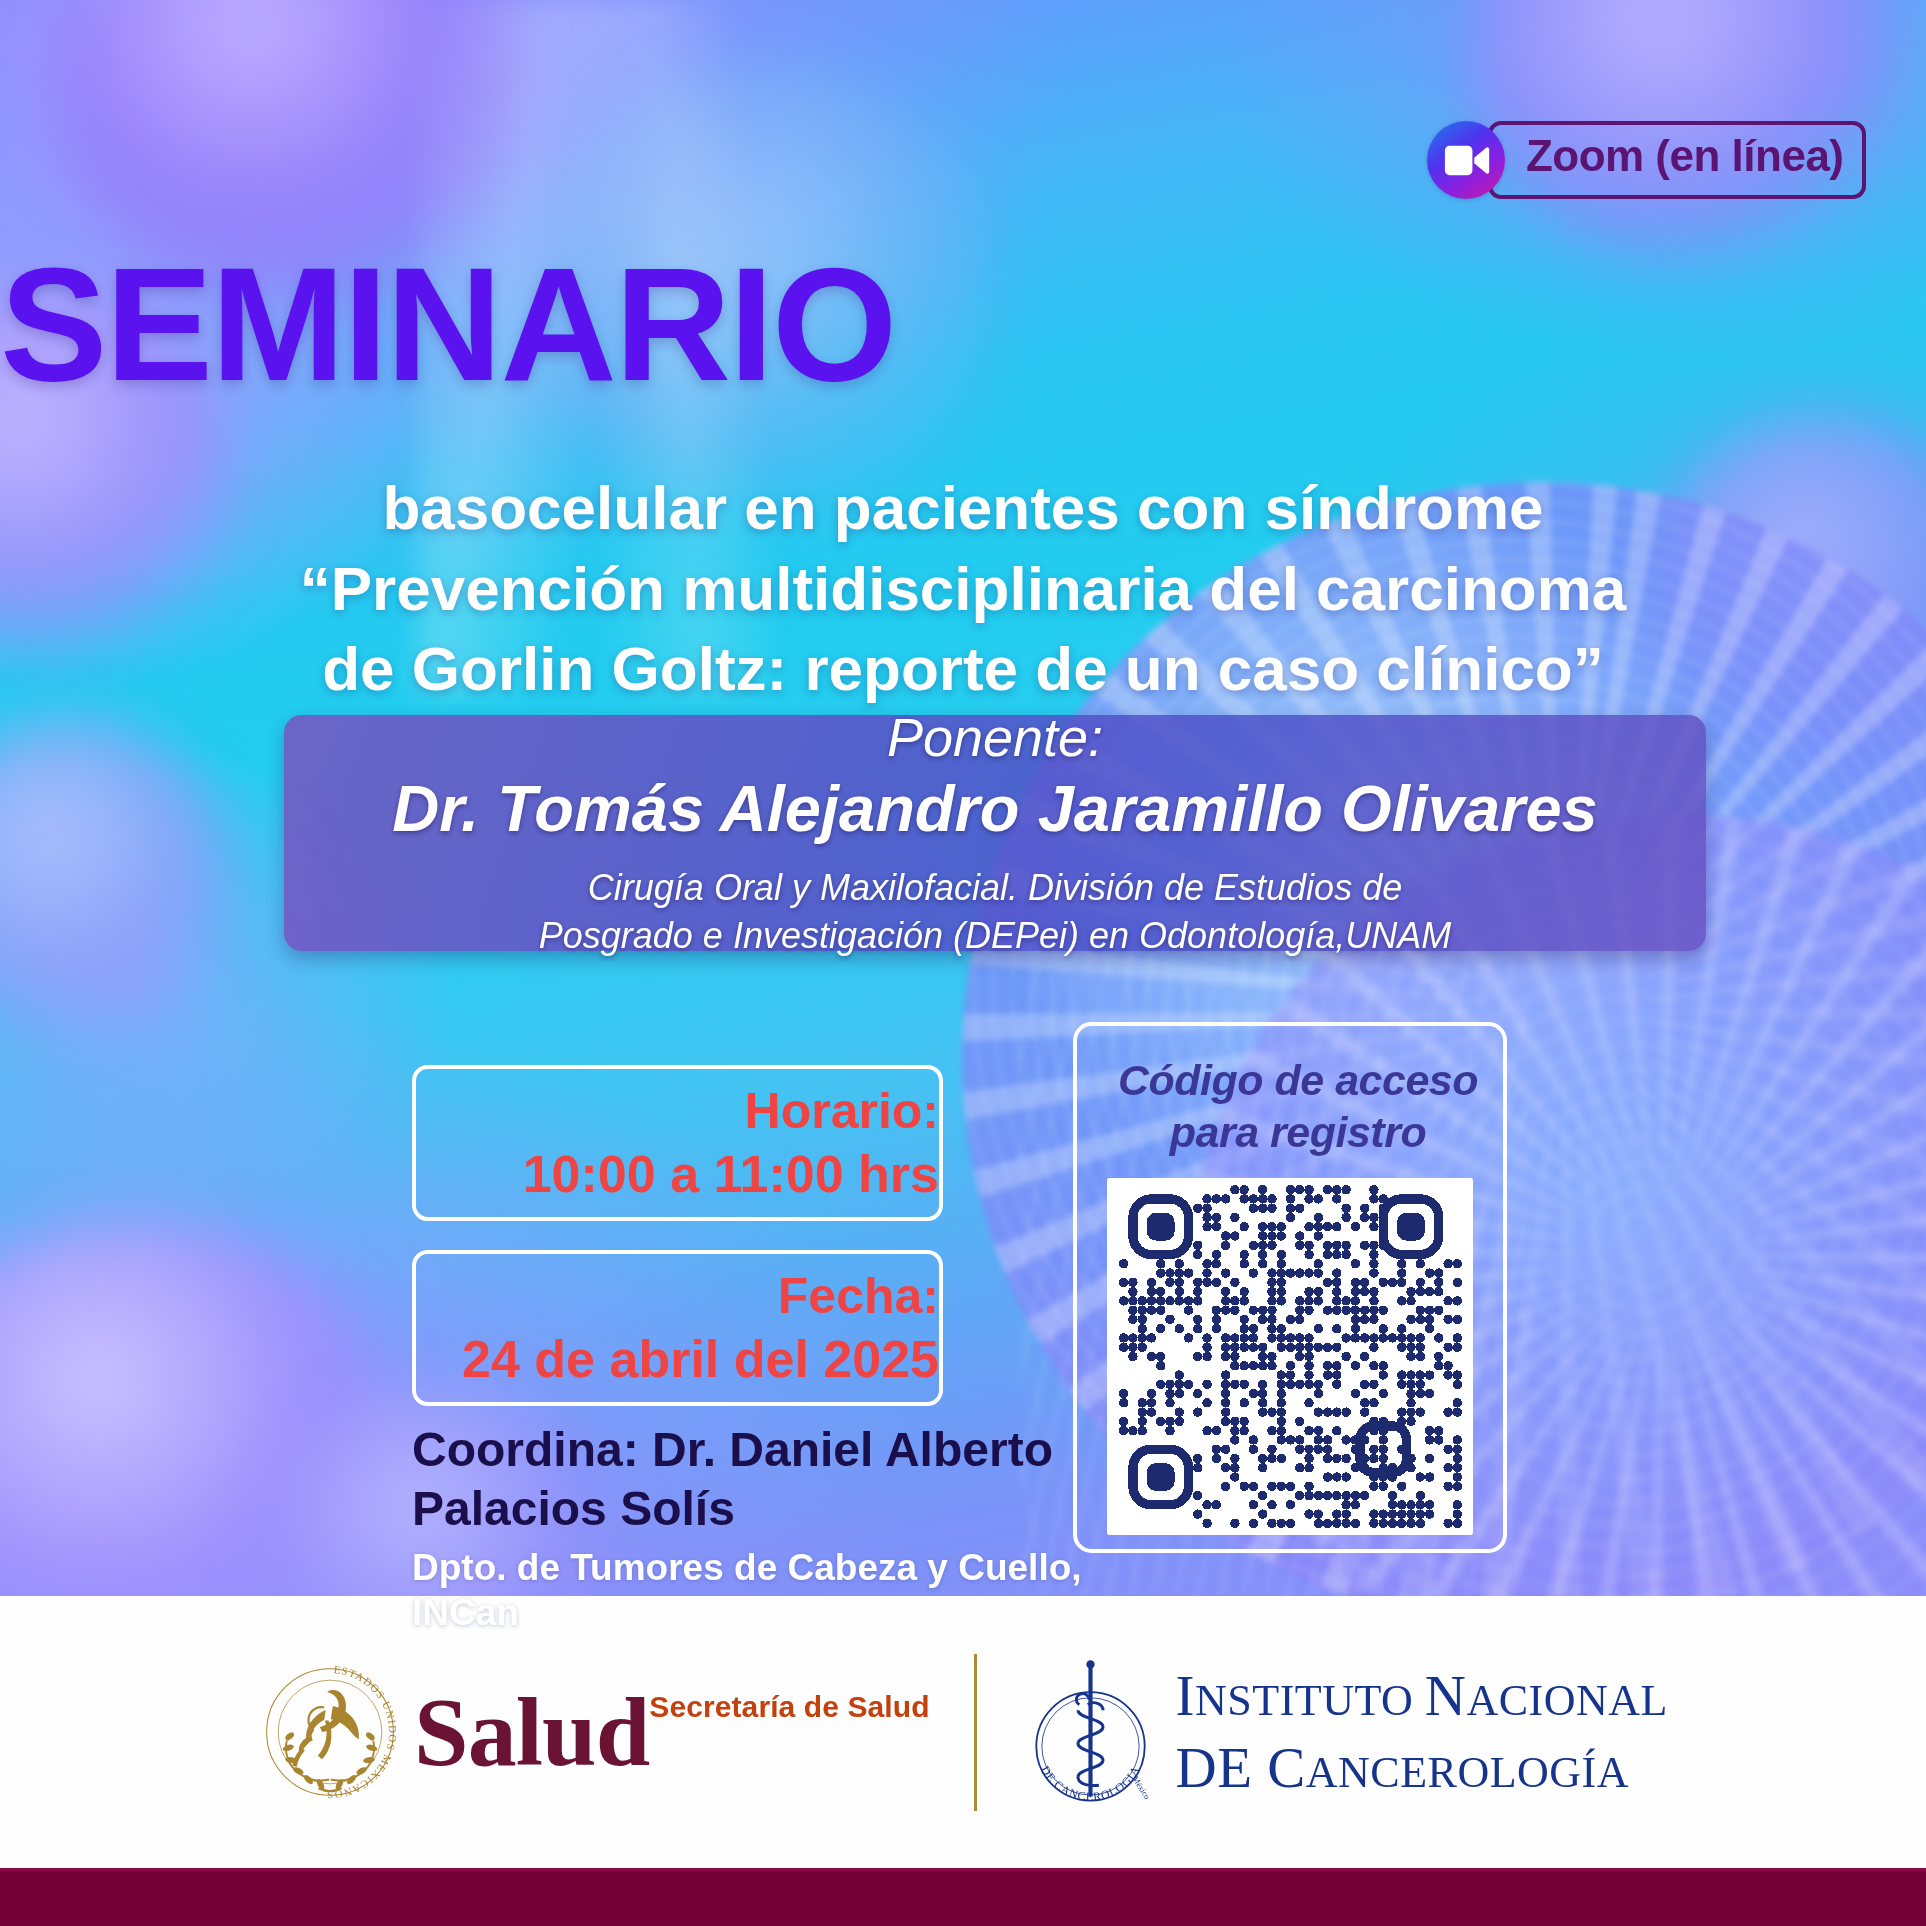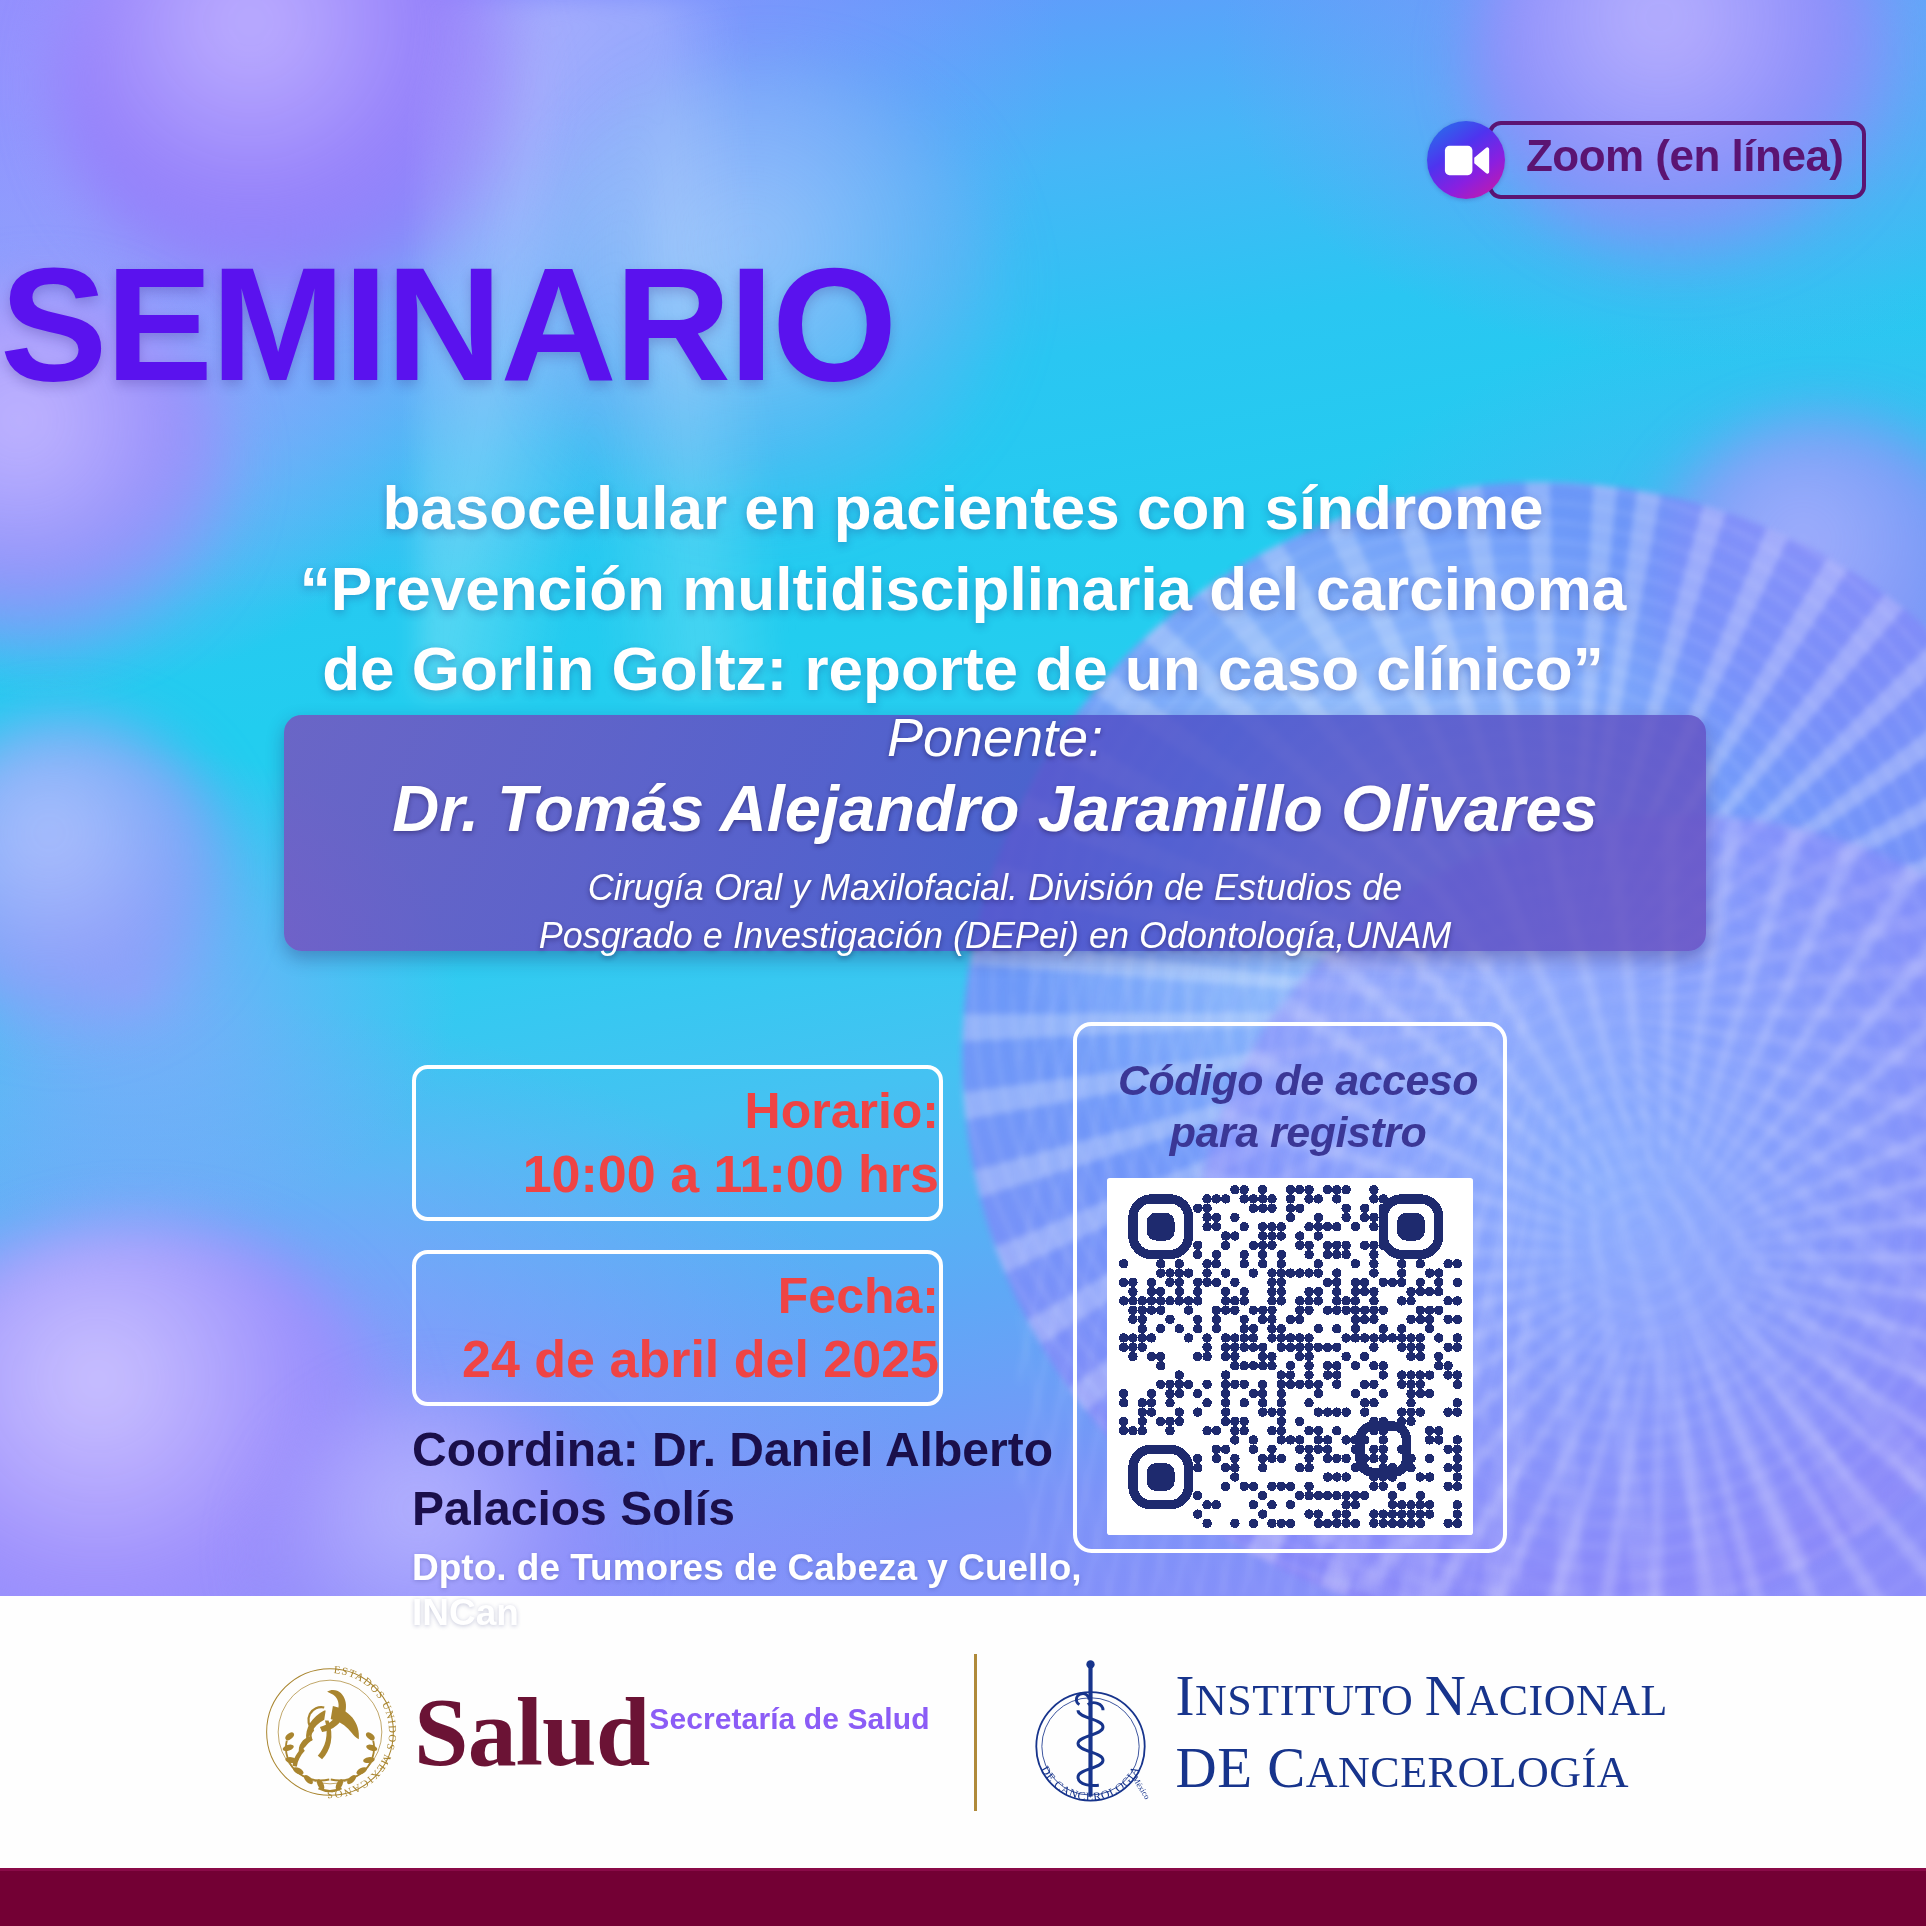--- a/index.html
+++ b/index.html
@@ -188,21 +188,21 @@
   .logo-row { display:flex; align-items:center; gap:0; }
   .salud-logo { display:flex; align-items:center; }
   .salud-seal { width:144px; height:144px; }
   .salud-words { margin-left:12px; display:flex; flex-direction:row; }
   .salud-main {
     font-family:"Liberation Serif", serif;
     font-size:98px; font-weight:700; color:#6b1335; line-height:0.96;
     letter-spacing:-0.9px;
   }
   .salud-sub {
-    margin-top:17px; font-size:30px; font-weight:700; color:#8b5cf6;
+    margin-top:5px; font-size:30px; font-weight:700; color:#c2410c;
     letter-spacing:0.1px;
   }
   .divider { width:3.2px; height:157px; background:#b08a3a; margin:0 44px; }
   .incan-logo { display:flex; align-items:center; }
   .incan-seal { width:139px; height:153px; }
   .incan-words { margin-left:15.7px; font-family:"Liberation Serif", serif; color:#17348c; }
   .incan-words div { font-size:44px; line-height:1.26; letter-spacing:0.5px; }
   .incan-words .sc { font-size:57px; }
 
   .bottombar {

